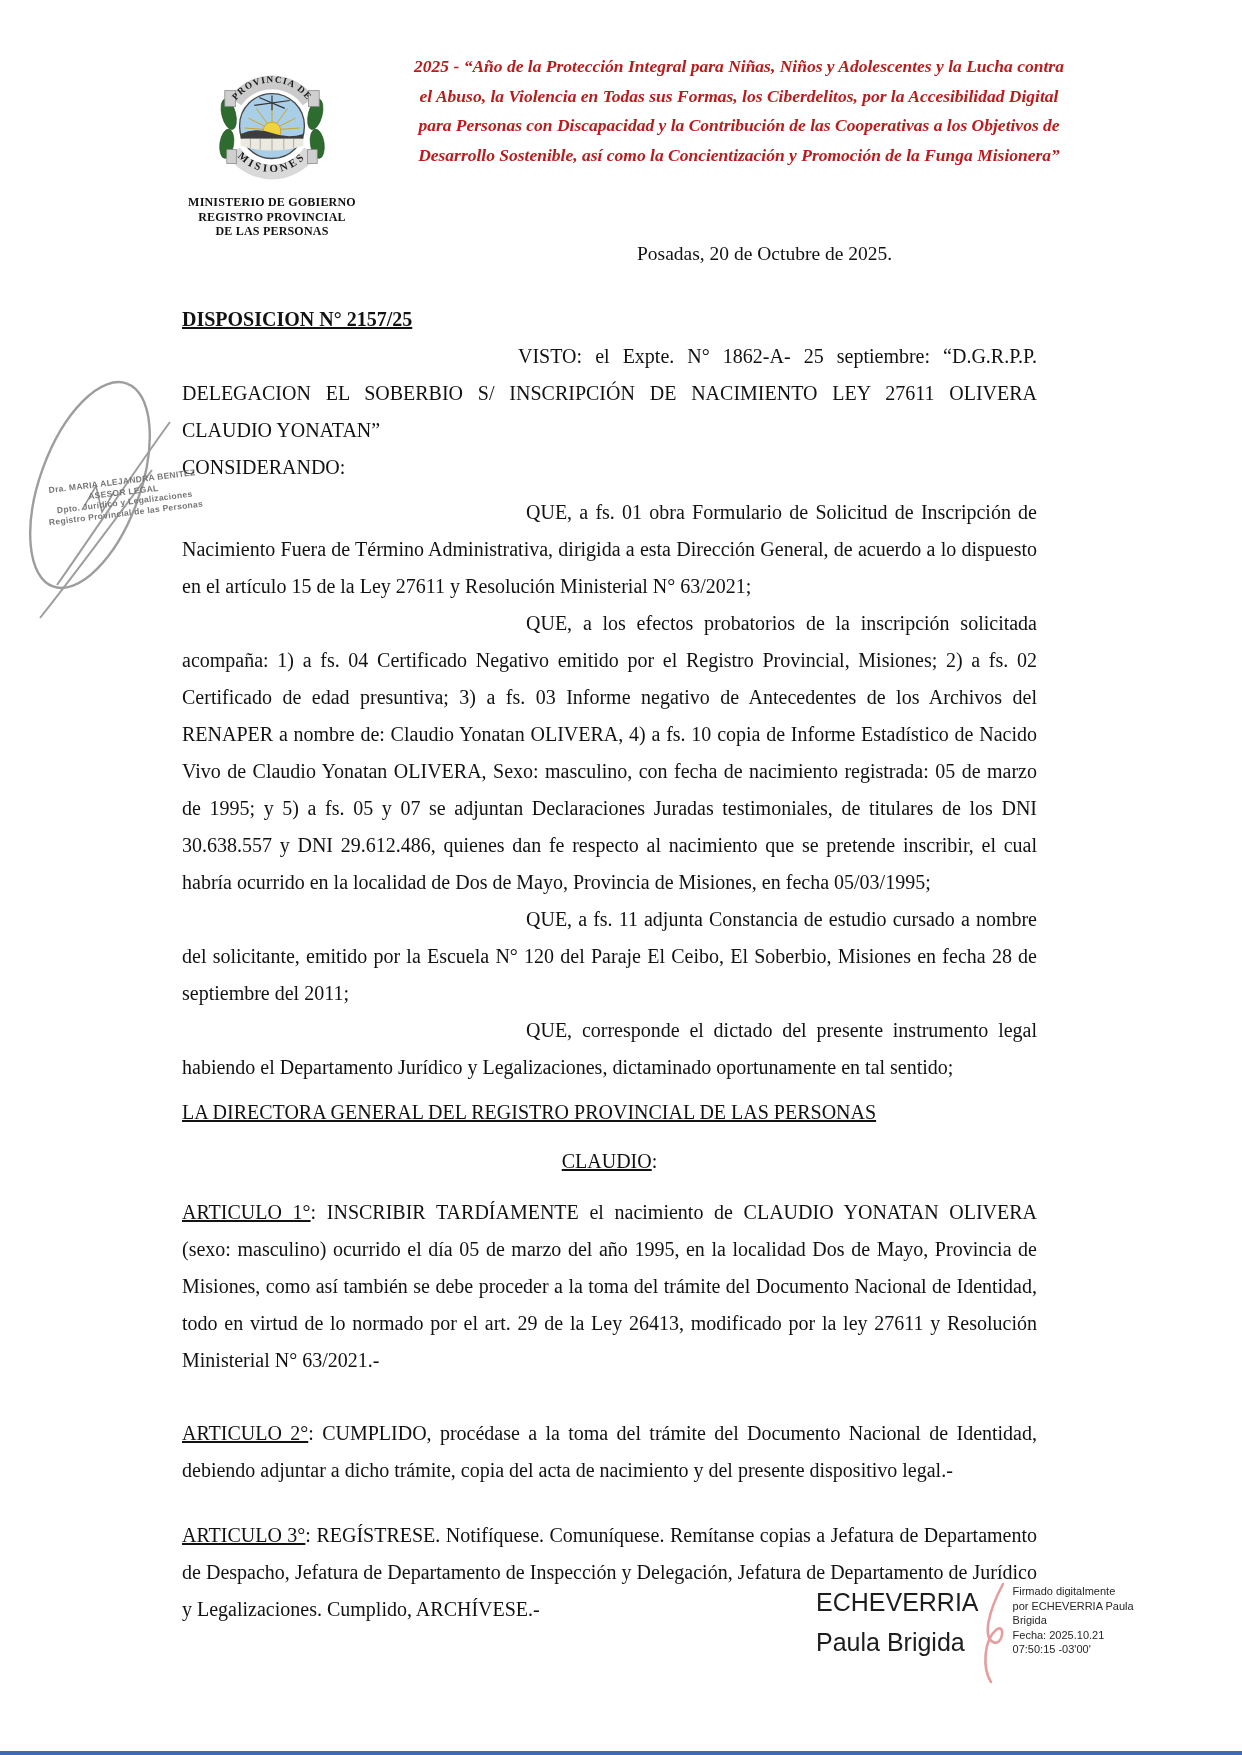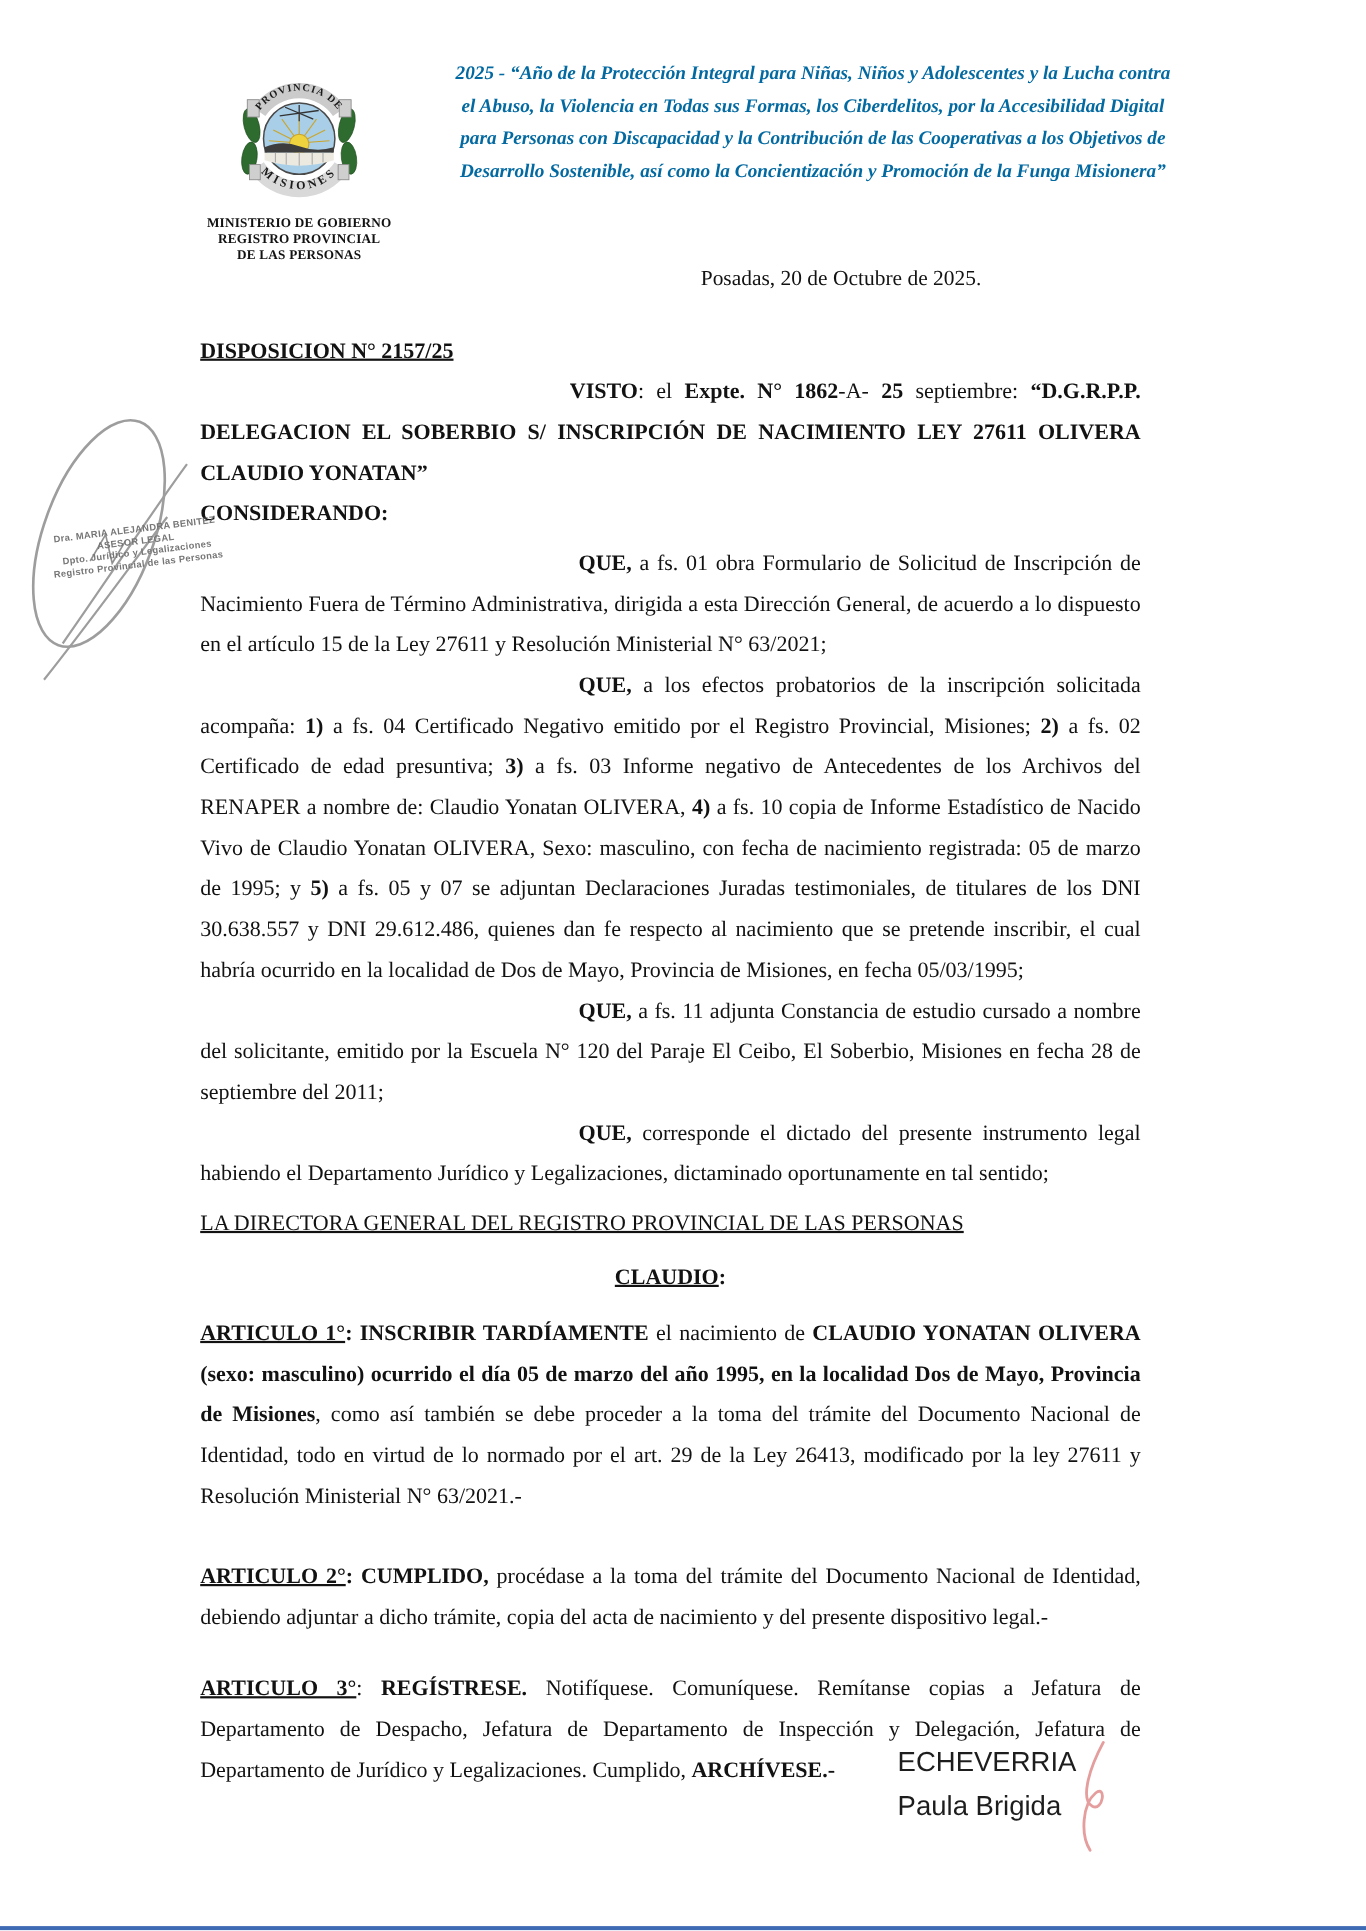--- a/index.html
+++ b/index.html
@@ -4,29 +4,29 @@
 <style>
   html,body{margin:0;padding:0;background:#ffffff;}
   .page{position:relative;width:1242px;height:1755px;background:#ffffff;
         font-family:"Liberation Serif","DejaVu Serif",serif;color:#121212;overflow:hidden;}
 
   
   .seal-block{position:absolute;left:172px;top:64px;width:200px;text-align:center;}
   .seal-svg{width:118px;height:128px;display:block;margin:0 auto;}
   .ministry{font-weight:bold;font-size:12px;line-height:14.5px;margin-top:3px;letter-spacing:.2px;}
   .year-quote{position:absolute;left:408px;top:52px;width:662px;font-weight:bold;font-style:italic;
-              font-size:17.5px;line-height:29.5px;text-align:center;color:#0369a1;}
+              font-size:17.5px;line-height:29.5px;text-align:center;color:#b91c1c;}
 
   .date-line{position:absolute;left:637px;top:243px;font-size:19.5px;}
 
   
   .doc-body{position:absolute;left:182px;top:301px;width:855px;font-size:20px;line-height:37px;}
   .doc-body p{margin:0;}
   .para{text-align:justify;}
-  .b,.doc-body .b{font-weight:bold;}
+  .b,.doc-body .b{font-weight:normal;}
   .u{text-decoration:underline;}
   .title{font-weight:bold;text-decoration:underline;}
   .indent-visto{text-indent:336px;}
   .indent-que{text-indent:344px;}
   .gap-sm{margin-top:8px !important;}
   .porello{margin-top:26px !important;padding-left:5px;font-weight:bold;}
   .directora{margin-top:8px !important;font-weight:normal;text-decoration:underline;text-align:left;}
   .dispone{margin-top:12px !important;text-align:center;}
   .art1{margin-top:14px !important;}
   .art2{margin-top:36px !important;}
@@ -140,16 +140,17 @@
       <path d="M 80 160 l 14 -24 l 6 26 l 12 -20" fill="none" stroke="#7d7d7d" stroke-width="1.5"></path>
     </svg>
     <div class="stamp-text">Dra. MARIA ALEJANDRA BENITEZ<br>ASESOR LEGAL<br>Dpto. Jurídico y Legalizaciones<br>Registro Provincial de las Personas</div>
   </div>
 
   <div class="signature-block">
     <div class="sig-name">ECHEVERRIA<br>Paula Brigida</div>
     <svg class="sig-flourish" viewBox="0 0 30 102">
       <path d="M 23 2 C 8 30, 3 55, 13 60 C 23 65, 26 40, 16 48 C 4 58, 2 86, 11 100" stroke="#e59e9e" stroke-width="2.6" fill="none" stroke-linecap="round"></path>
     </svg>
+    <div class="sig-details">Firmado digitalmente<br>por ECHEVERRIA Paula<br>Brigida<br>Fecha: 2025.10.21<br>07:50:15 -03'00'</div>
   </div>
 
   <div class="footer-bar" style="background: rgb(63, 107, 180);"></div>
 </div>
 
 </body></html>

